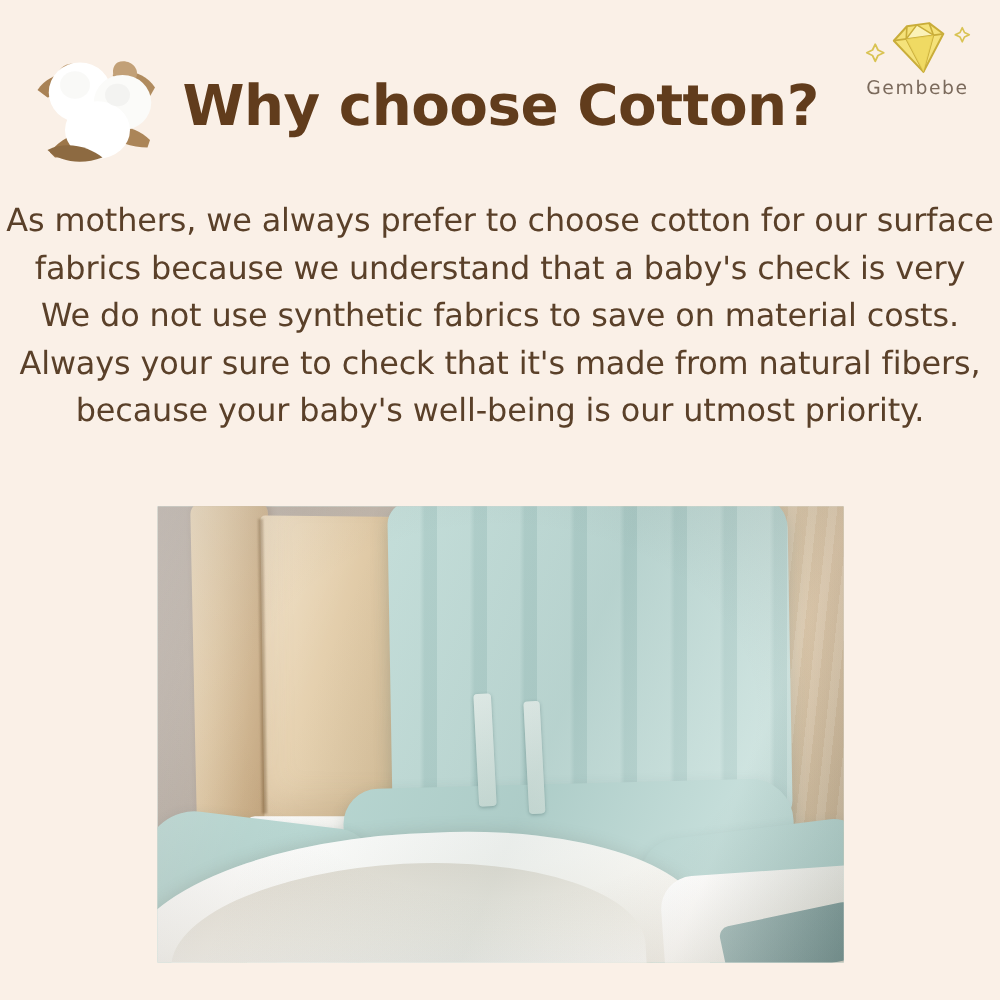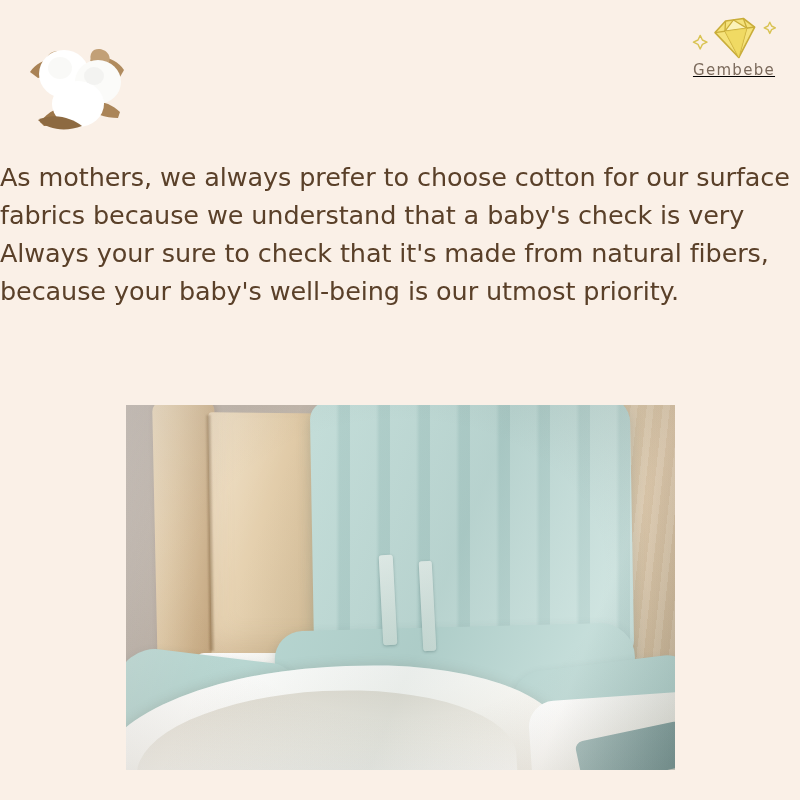--- a/index.html
+++ b/index.html
@@ -44,41 +44,41 @@
     font-family: "DejaVu Sans", sans-serif;
     white-space: nowrap;
     line-height: 54px;
   }
   #brand-logo {
     position: absolute;
     right: 14px;
     top: 16px;
     width: 104px;
     text-align: center;
-    text-decoration: underline;
   }
   #brand-gem {
     width: 104px;
     height: 44px;
     display: block;
   }
   #brand-name {
     margin-top: 1px;
     font-size: 15px;
     letter-spacing: 1.3px;
     color: #7b6a5c;
     font-family: "DejaVu Sans", sans-serif;
   }
 
   
   #body-copy {
     position: absolute;
     left: 0;
     top: 158px;
     width: 800px;
+    text-align: center;
     color: #5a4029;
     font-family: "DejaVu Sans", sans-serif;
   }
   #body-copy .copy-line {
     font-size: 25.5px;
     line-height: 38px;
     letter-spacing: -0.1px;
     white-space: nowrap;
   }
 
@@ -283,20 +283,21 @@
           <ellipse cx="40" cy="48" rx="25" ry="24" fill="#ffffff"></ellipse>
           <ellipse cx="74" cy="56" rx="23" ry="22" fill="#fbfbf9"></ellipse>
           <ellipse cx="54" cy="78" rx="26" ry="23" fill="#ffffff"></ellipse>
           <ellipse cx="36" cy="42" rx="12" ry="11" fill="#f4f4f1" opacity=".55"></ellipse>
           <ellipse cx="70" cy="50" rx="10" ry="9" fill="#ececea" opacity=".5"></ellipse>
           <path d="M14 94 C30 86 48 92 58 100 C42 106 24 104 14 94 Z" fill="#8d6a41"></path>
         </g>
       </svg>
     </div>
 
+    <div id="page-title">Why choose Cotton?</div>
 
     <div id="brand-logo">
       <svg id="brand-gem" viewBox="0 0 104 44" aria-hidden="true">
         <g transform="translate(30,2) rotate(-8 22 20)">
           <path d="M4 12 L16 2 L34 2 L44 12 L24 40 Z" fill="#f5e27a" stroke="#c9ad3a" stroke-width="1.6" stroke-linejoin="round"></path>
           <path d="M4 12 L44 12" stroke="#c9ad3a" stroke-width="1.4"></path>
           <path d="M16 2 L14 12 L24 40" stroke="#c9ad3a" stroke-width="1.3" fill="none"></path>
           <path d="M34 2 L36 12 L24 40" stroke="#c9ad3a" stroke-width="1.3" fill="none"></path>
           <path d="M14 12 L24 2 L36 12 Z" fill="#fbf2b8" stroke="#c9ad3a" stroke-width="1.2" stroke-linejoin="round"></path>
           <path d="M14 12 L24 40 L36 12 Z" fill="#efd85f" opacity=".85"></path>
@@ -306,20 +307,21 @@
           <path d="M86 10 l1.8 -3.8 l1.8 3.8 l3.8 1.8 l-3.8 1.8 l-1.8 3.8 l-1.8 -3.8 l-3.8 -1.8 Z"></path>
         </g>
       </svg>
       <div id="brand-name">Gembebe</div>
     </div>
   </div>
 
   <div id="body-copy">
     <div class="copy-line">As mothers, we always prefer to choose cotton for our surface</div>
     <div class="copy-line">fabrics because we understand that a baby's check is very</div>
+    <div class="copy-line">We do not use synthetic fabrics to save on material costs.</div>
     <div class="copy-line">Always your sure to check that it's made from natural fibers,</div>
     <div class="copy-line">because your baby's well-being is our utmost priority.</div>
   </div>
 
   <div id="product-photo">
     <div class="ph-layer" id="ph-wall"></div>
     <div class="ph-layer" id="ph-floor-right"></div>
     <div class="ph-layer" id="ph-floor-right-stripes"></div>
 
     <div class="ph-layer" id="ph-wood-post-left"></div>

